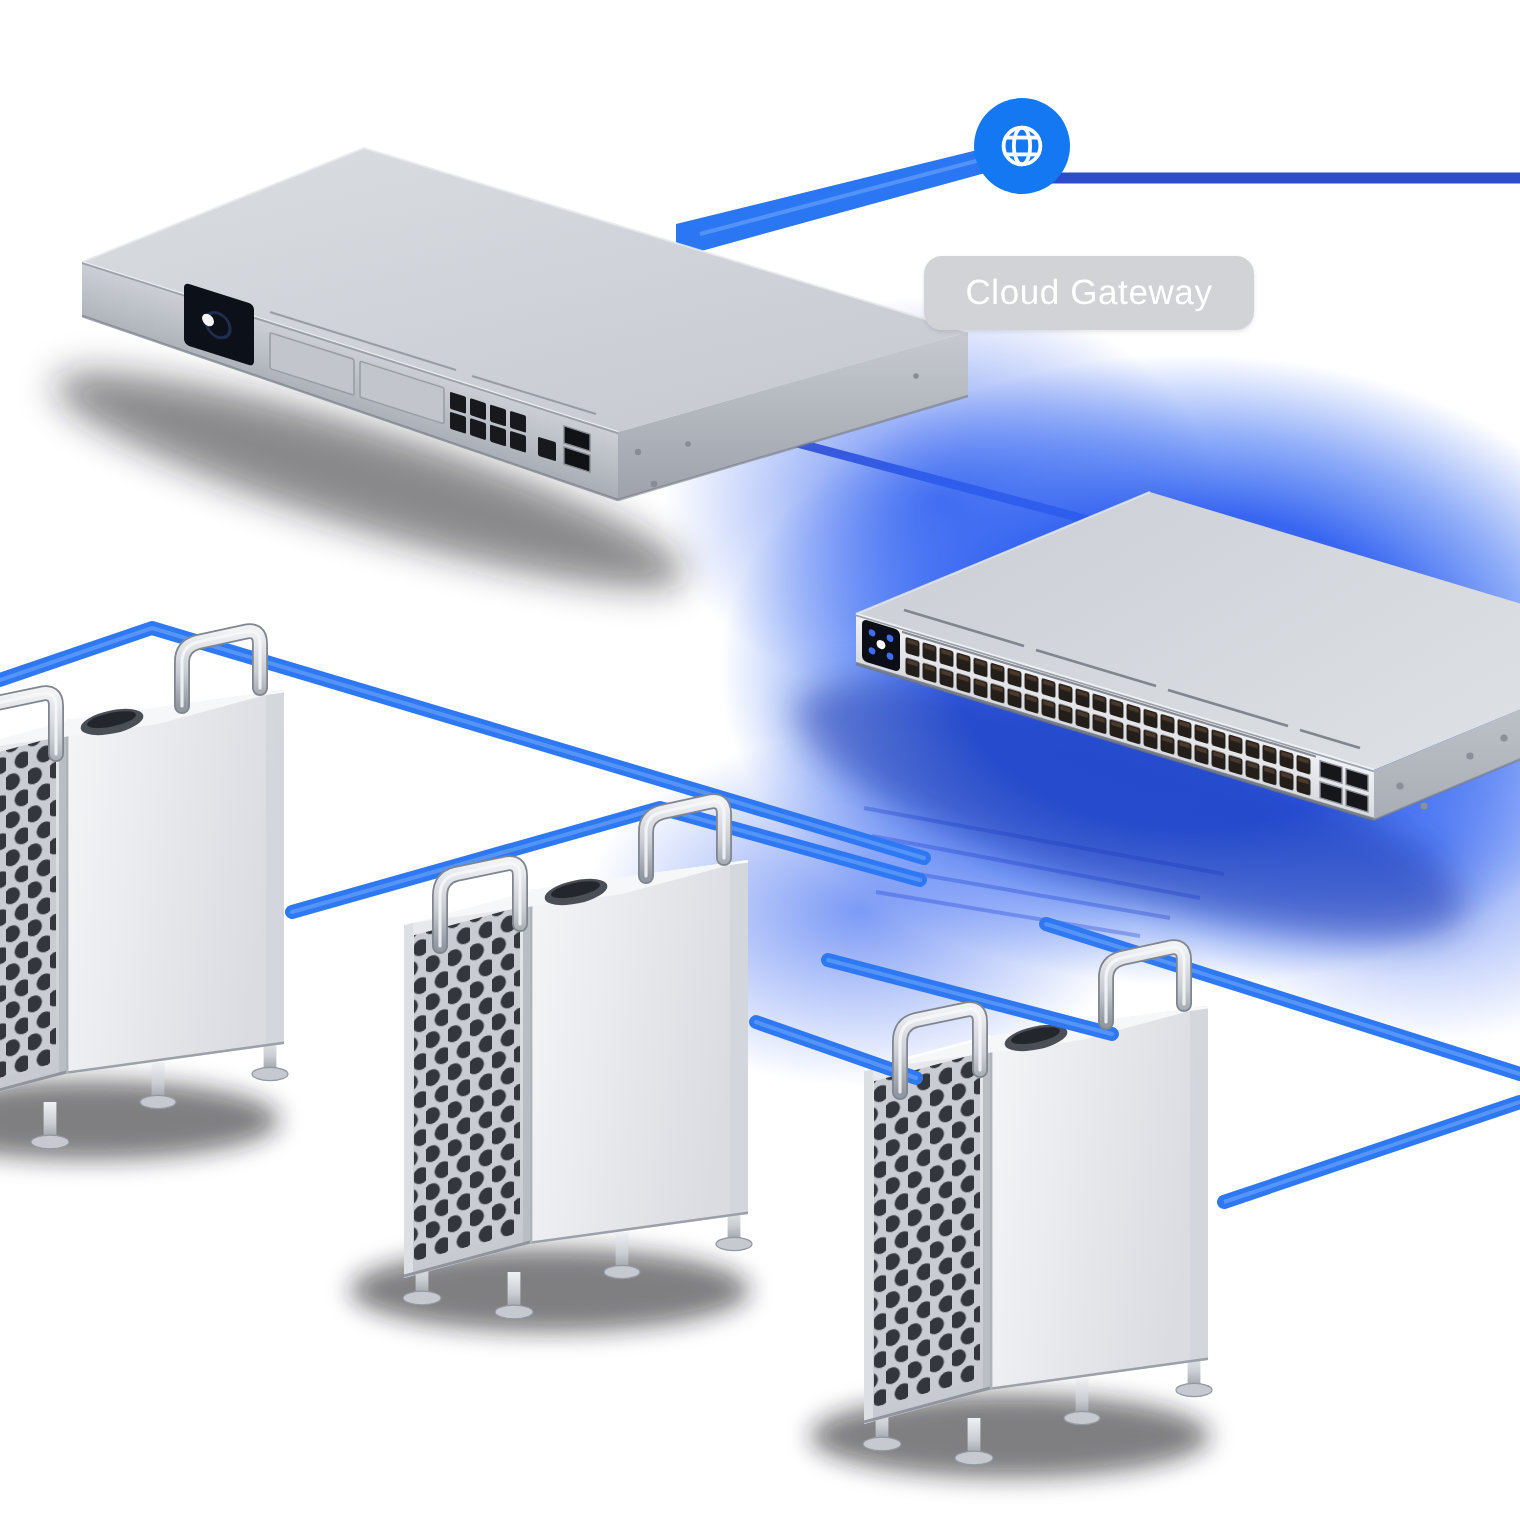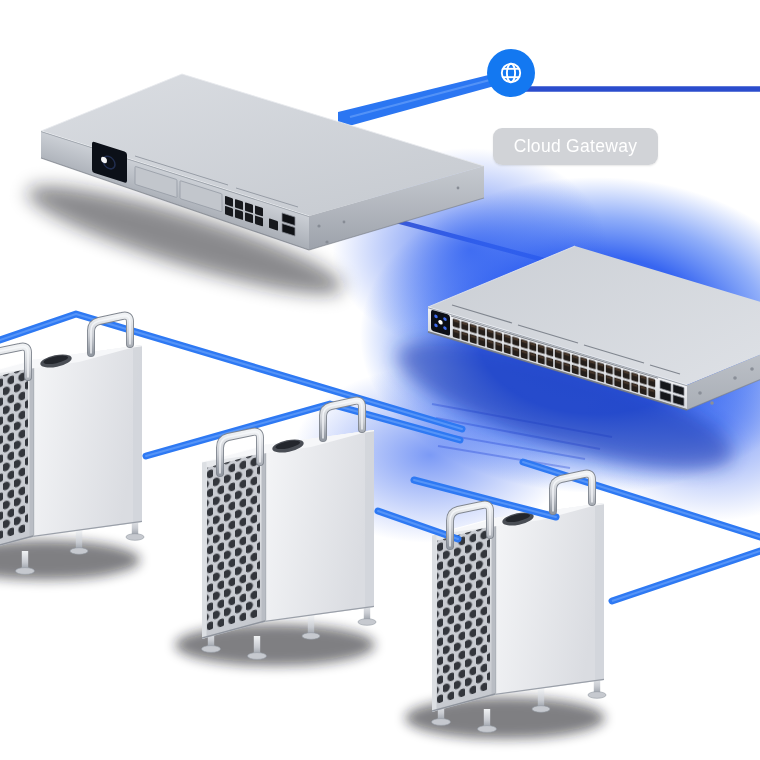--- a/index.html
+++ b/index.html
@@ -1,19 +1,19 @@
 <!DOCTYPE html>
 <html><head>
 <meta charset="utf-8">
 <style>
   html,body{margin:0;padding:0;background:#fff;}
   .stage{position:relative;width:760px;height:760px;background:#ffffff;overflow:hidden;
          font-family:"Liberation Sans",sans-serif;}
   .stage svg{position:absolute;left:0;top:0;}
-  .badge{position:absolute;left:493px;top:128px;width:165px;height:37px;
+  .badge{position:absolute;left:462px;top:128px;width:165px;height:37px;
          background:rgba(208,210,214,0.97);border-radius:9px;
          display:flex;align-items:center;justify-content:center;
          color:#ffffff;font-size:17.5px;font-weight:500;letter-spacing:.3px;
          box-shadow:0 1px 2px rgba(0,0,0,.10);}
 </style>
 </head>
 <body>
 
 <div class="stage">
 <svg width="760" height="760" viewBox="0 0 760 760">

